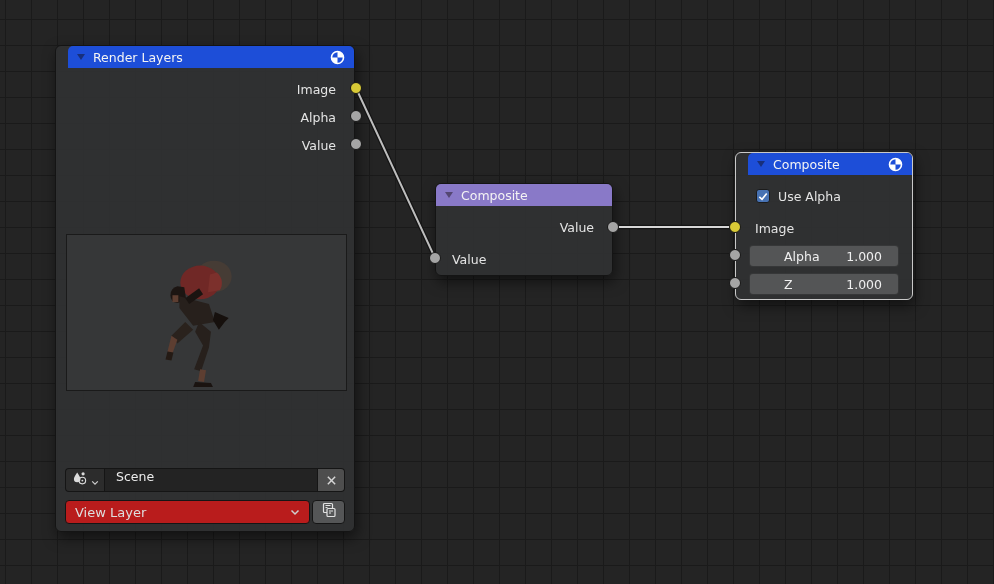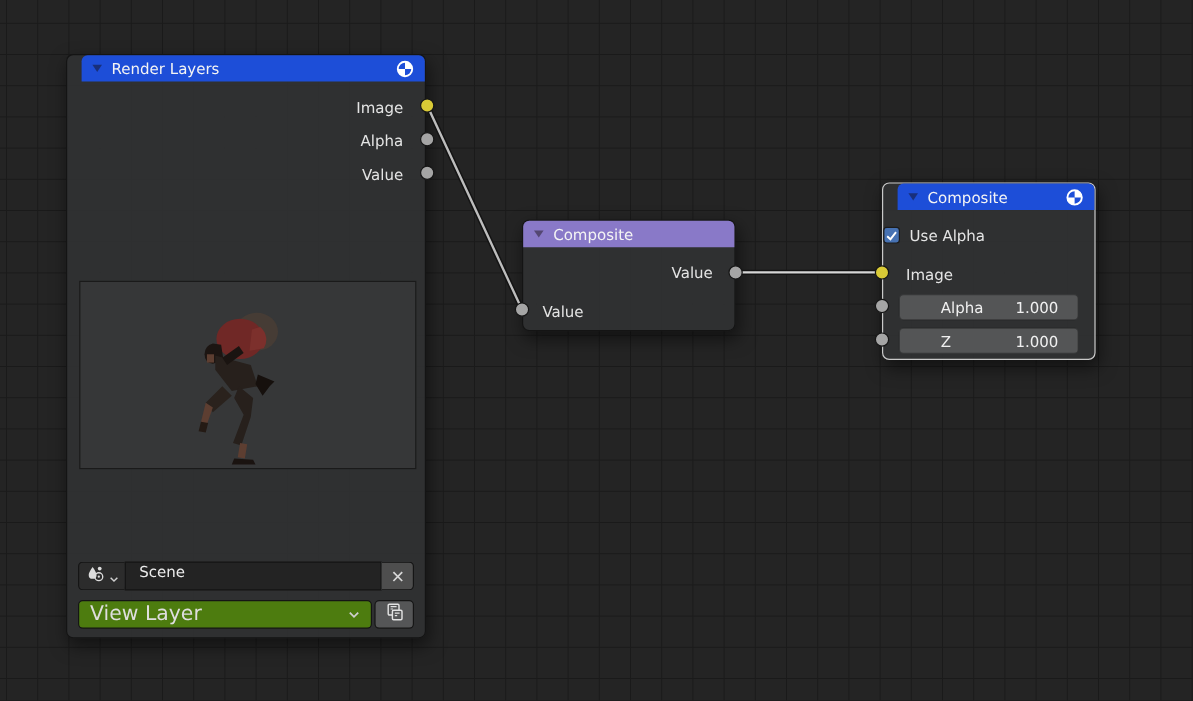--- a/index.html
+++ b/index.html
@@ -38,25 +38,25 @@
   .sock-yellow{background:#d9ca36;}
   .sock-gray{background:#a5a5a5;}
   .wires{position:absolute;left:0;top:0;z-index:3;pointer-events:none;}
   
   .preview{position:absolute;left:10px;top:188px;width:279px;height:155px;background:#363738;border:1px solid #1a1a1a;}
   
   .widget-row{position:absolute;left:9px;right:9px;height:24px;display:flex;align-items:stretch;}
   .scene-browse{width:38px;background:#2c2c2c;border:1px solid #151515;border-right:none;border-radius:4px 0 0 4px;display:flex;align-items:center;justify-content:center;gap:3px;}
   .scene-name{flex:1;background:#232323;border:1px solid #151515;color:#ececec;font-size:12.5px;display:flex;padding-left:11px;}
   .scene-clear{width:26px;background:#4e4e4e;border:1px solid #151515;border-left:none;border-radius:0 4px 4px 0;display:flex;align-items:center;justify-content:center;}
-  .vl-dropdown{flex:1;background:#4d7c0f;border:1px solid #151515;border-radius:4px;color:#dedede;font-size:17px;display:flex;align-items:center;padding:0 9px;justify-content:space-between;}
+  .vl-dropdown{flex:1;background:#b91c1c;border:1px solid #151515;border-radius:4px;color:#dedede;font-size:13px;display:flex;align-items:center;padding:0 9px;justify-content:space-between;}
   .vl-chevron{margin-left:auto;display:flex;}
   .vl-btn{width:31px;margin-left:2px;background:#555657;border:1px solid #151515;border-radius:4px;display:flex;align-items:center;justify-content:center;}
   
-  .check-row{display:flex;align-items:center;gap:8px;}
+  .check-row{display:flex;align-items:center;gap:8px;margin-left:20px;}
   .checkbox{width:14px;height:14px;border-radius:3px;background:#4772b3;border:1px solid #1c1c1c;display:flex;align-items:center;justify-content:center;box-sizing:border-box;}
   .value-field{position:absolute;left:13px;right:13px;height:22px;background:#545556;border:1px solid rgba(0,0,0,0.35);border-radius:4px;display:flex;align-items:center;justify-content:space-between;font-size:12.5px;color:#f0f0f0;padding:0 16px;box-sizing:border-box;}
 </style>
 </head>
 <body>
 
 <div class="canvas">
 
   <svg class="wires" width="994" height="584">
     <g>

